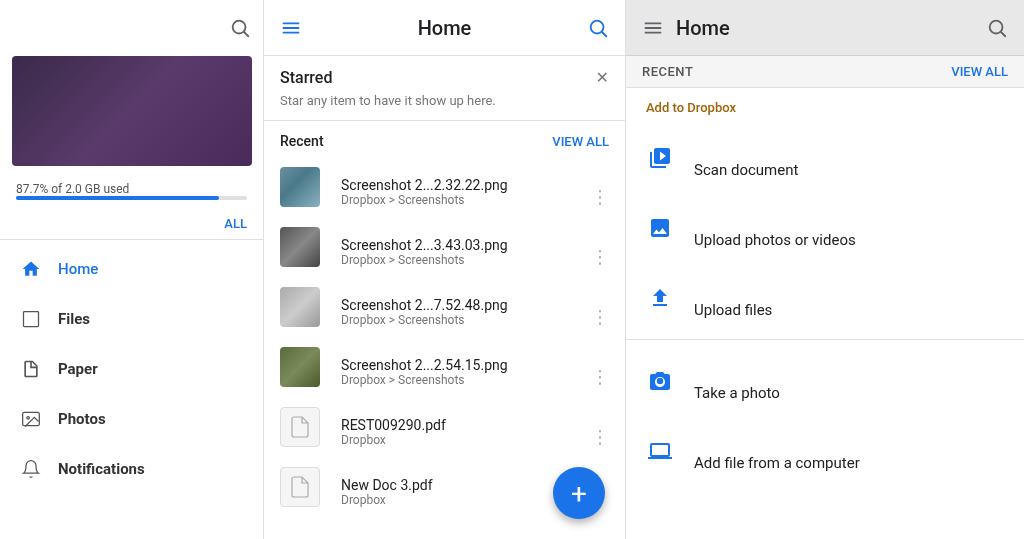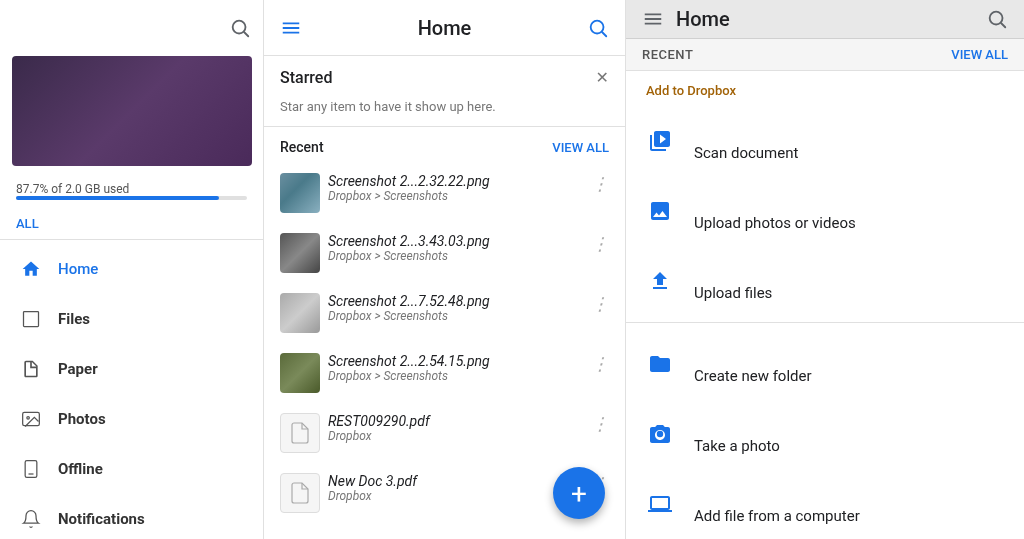--- a/index.html
+++ b/index.html
@@ -135,21 +135,21 @@
     
     .starred-section {
       background: #fff;
       border-bottom: 1px solid #e0e0e0;
       padding: 12px 16px;
     }
     .starred-header {
       display: flex;
       align-items: center;
       justify-content: space-between;
-      margin-bottom: 12px;
+      margin-bottom: 6px;
     }
     .starred-title {
       font-size: 16px;
       font-weight: 500;
       color: #202124;
     }
     .starred-desc {
       font-size: 13px;
       color: #777;
     }
@@ -172,25 +172,24 @@
       font-weight: 500;
       cursor: pointer;
     }
 
     .file-list {
       flex: 1;
       overflow-y: auto;
     }
     .file-item {
       display: flex;
-      align-items: flex-start;
+      align-items: flex-end;
       padding: 10px 16px;
-      gap: 8px;
-      cursor: pointer;
-      font-style: italic;
+      gap: 21px;
+      cursor: pointer;
     }
     .file-thumb {
       width: 40px;
       height: 40px;
       border-radius: 4px;
       flex-shrink: 0;
       overflow: hidden;
       display: flex;
       align-items: center;
       justify-content: center;
@@ -354,21 +353,21 @@
       </svg>
     </span>
   </div>
   <div class="sidebar-avatar"></div>
   <div class="storage-bar-container">
     <div class="storage-text">87.7% of 2.0 GB used</div>
     <div class="storage-bar-bg">
       <div class="storage-bar-fill"></div>
     </div>
   </div>
-  <div style="display:flex;padding:4px 16px 4px 16px;">
+  <div style="display:flex;justify-content:flex-end;padding:4px 16px 4px 16px;">
     <span style="font-size:13px;color:#1a73e8;font-weight:500;cursor:pointer;">ALL</span>
   </div>
   <div class="sidebar-divider"></div>
   <nav class="sidebar-nav">
 
     <div class="nav-item active">
       <span class="nav-icon">
         <svg width="20" height="20" viewBox="0 0 24 24" fill="#1a73e8">
             <path d="M10 20v-6h4v6h5v-8h3L12 3 2 12h3v8z"></path>
           </svg>
@@ -398,29 +397,20 @@
       <span class="nav-icon">
         <svg width="20" height="20" viewBox="0 0 24 24" fill="none" stroke="#555" stroke-width="1.5">
             <rect x="2" y="4" width="20" height="16" rx="2"></rect>
             <circle cx="8.5" cy="10.5" r="1.5"></circle>
             <polyline points="21 15 16 10 5 21"></polyline>
           </svg>
       </span>
       <span class="nav-label">Photos</span>
     </div>
 
-    <div class="nav-item">
-      <span class="nav-icon">
-        <svg width="20" height="20" viewBox="0 0 24 24" fill="none" stroke="#555" stroke-width="1.5">
-            <rect x="5" y="2" width="14" height="20" rx="2"></rect>
-            <line x1="9" y1="18" x2="15" y2="18"></line>
-          </svg>
-      </span>
-      <span class="nav-label">Offline</span>
-    </div>
 
     <div class="nav-item">
       <span class="nav-icon">
         <svg width="20" height="20" viewBox="0 0 24 24" fill="none" stroke="#555" stroke-width="1.5">
             <path d="M18 8A6 6 0 0 0 6 8c0 7-3 9-3 9h18s-3-2-3-9"></path>
             <path d="M13.73 21a2 2 0 0 1-3.46 0"></path>
           </svg>
       </span>
       <span class="nav-label">Notifications</span>
     </div>
@@ -584,28 +574,20 @@
     <div class="dropdown-item-icon">
       <svg width="24" height="24" viewBox="0 0 24 24" fill="#1a73e8">
           <path d="M9 16h6v-6h4l-7-7-7 7h4zm-4 2h14v2H5z"></path>
         </svg>
     </div>
     <span class="dropdown-item-label">Upload files</span>
   </div>
 
   <div class="divider-line"></div>
 
-  <div class="dropdown-item">
-    <div class="dropdown-item-icon">
-      <svg width="24" height="24" viewBox="0 0 24 24" fill="#1a73e8">
-          <path d="M10 4H4c-1.1 0-2 .9-2 2v12c0 1.1.9 2 2 2h16c1.1 0 2-.9 2-2V8c0-1.1-.9-2-2-2h-8l-2-2z"></path>
-        </svg>
-    </div>
-    <span class="dropdown-item-label">Create new folder</span>
-  </div>
 
 
   <div class="dropdown-item">
     <div class="dropdown-item-icon">
       <svg width="24" height="24" viewBox="0 0 24 24" fill="#1a73e8">
           <path d="M12 15.2A3.2 3.2 0 1 0 12 8.8a3.2 3.2 0 0 0 0 6.4z"></path>
           <path d="M9 3L7.17 5H4c-1.1 0-2 .9-2 2v12c0 1.1.9 2 2 2h16c1.1 0 2-.9 2-2V7c0-1.1-.9-2-2-2h-3.17L15 3H9zm3 15c-2.76 0-5-2.24-5-5s2.24-5 5-5 5 2.24 5 5-2.24 5-5 5z"></path>
         </svg>
     </div>
     <span class="dropdown-item-label">Take a photo</span>

